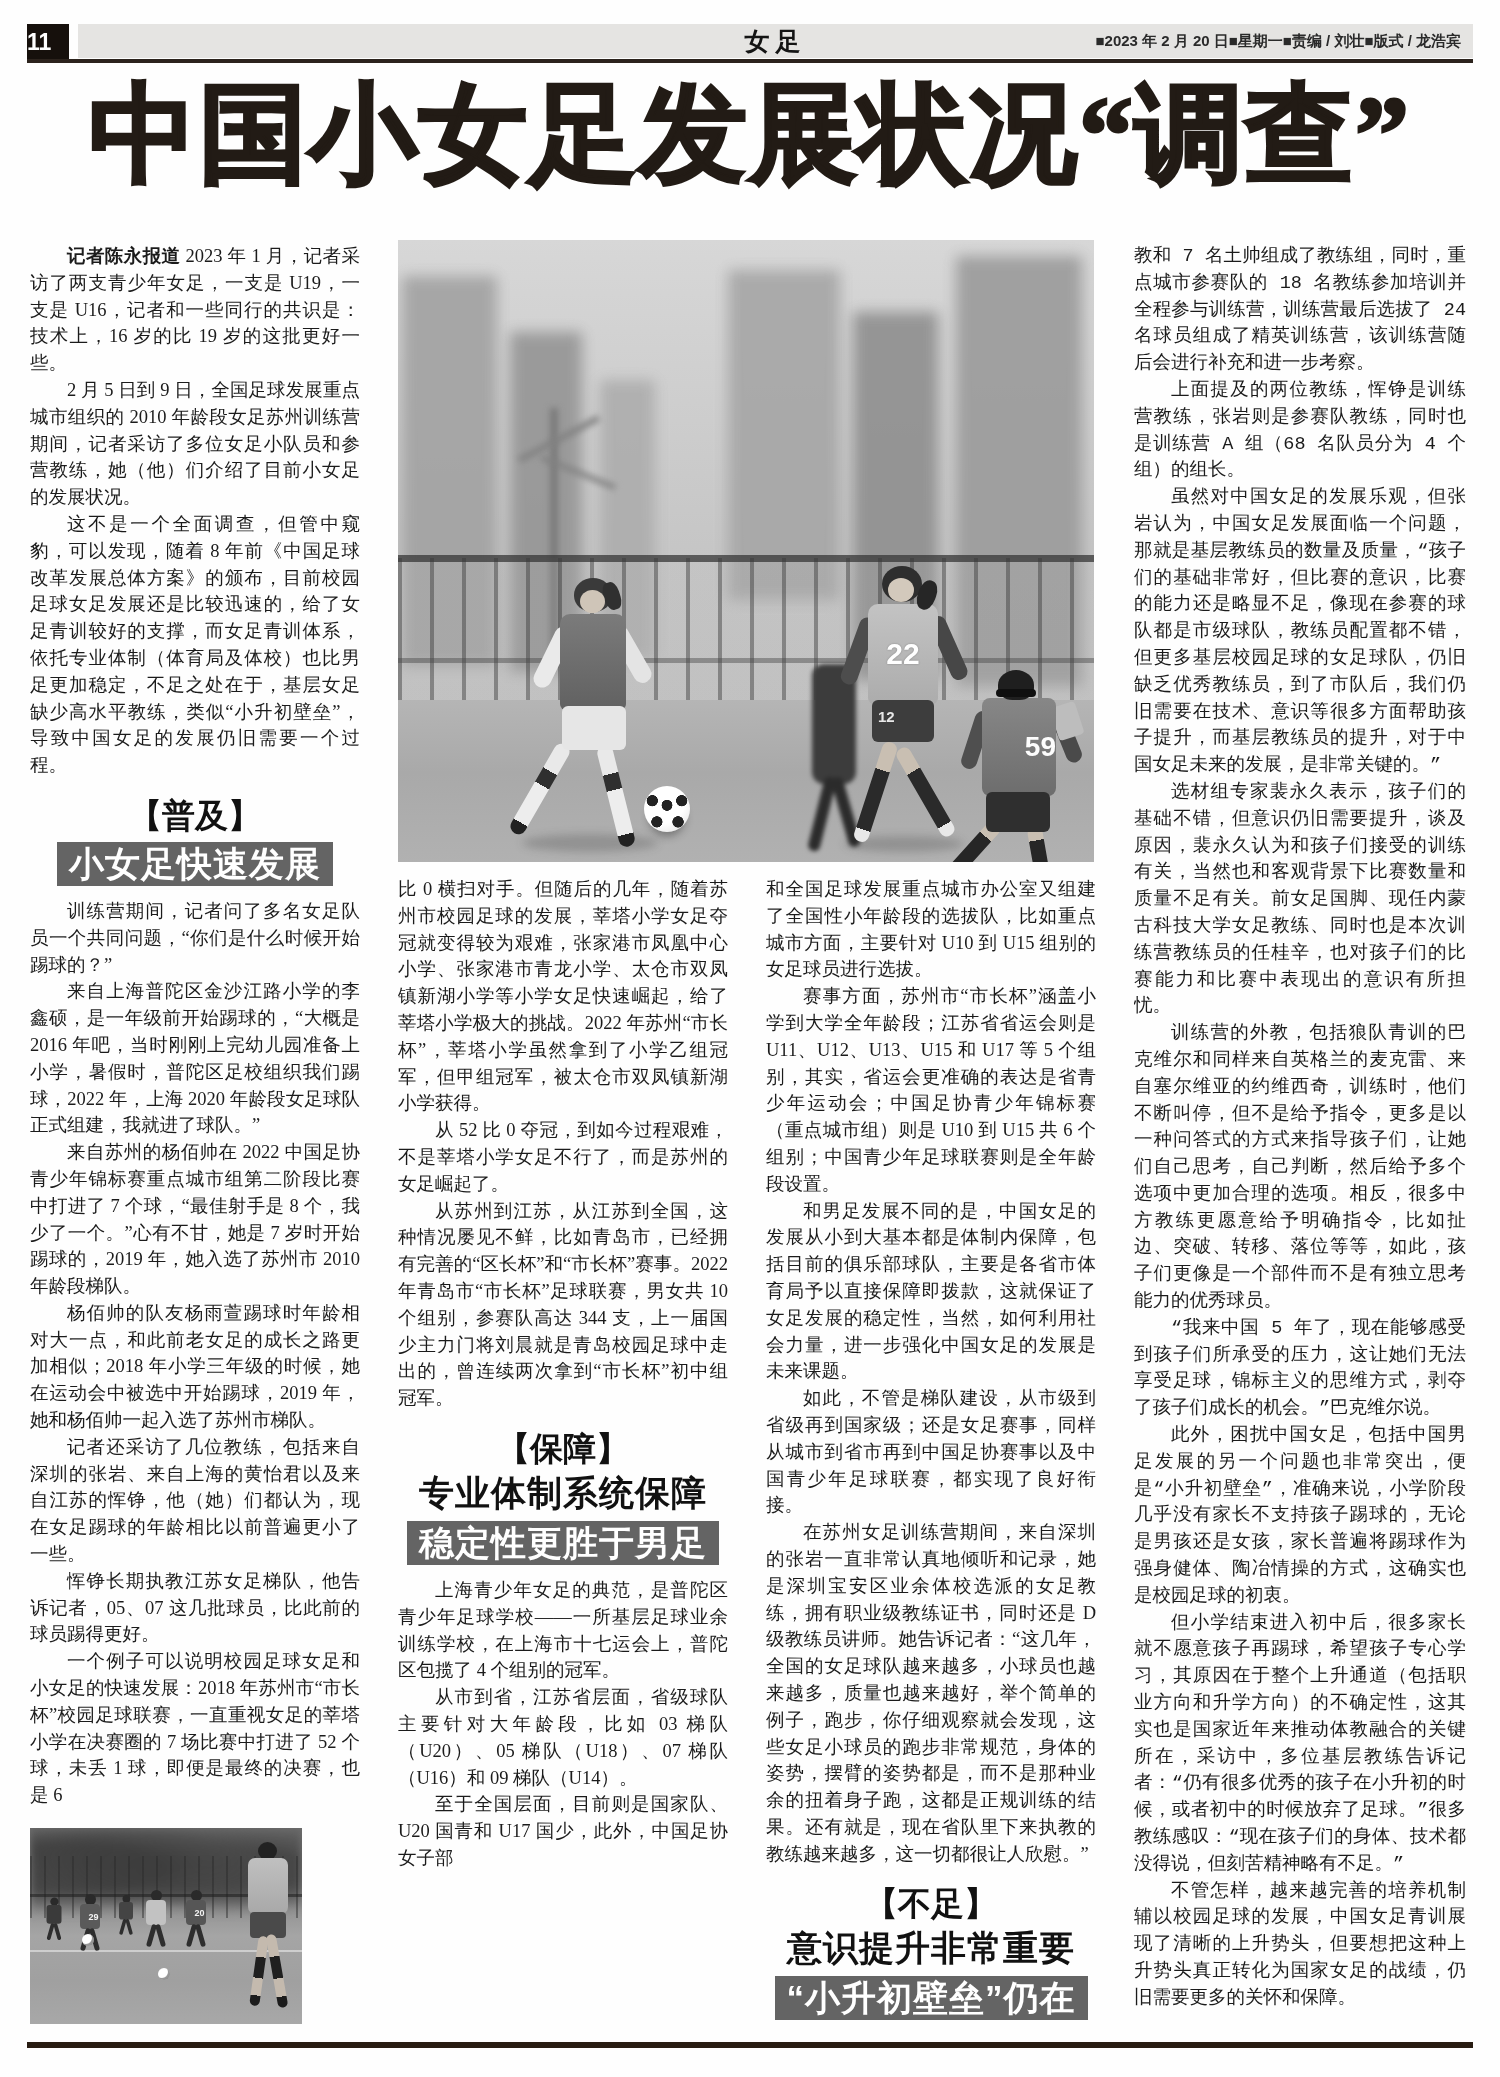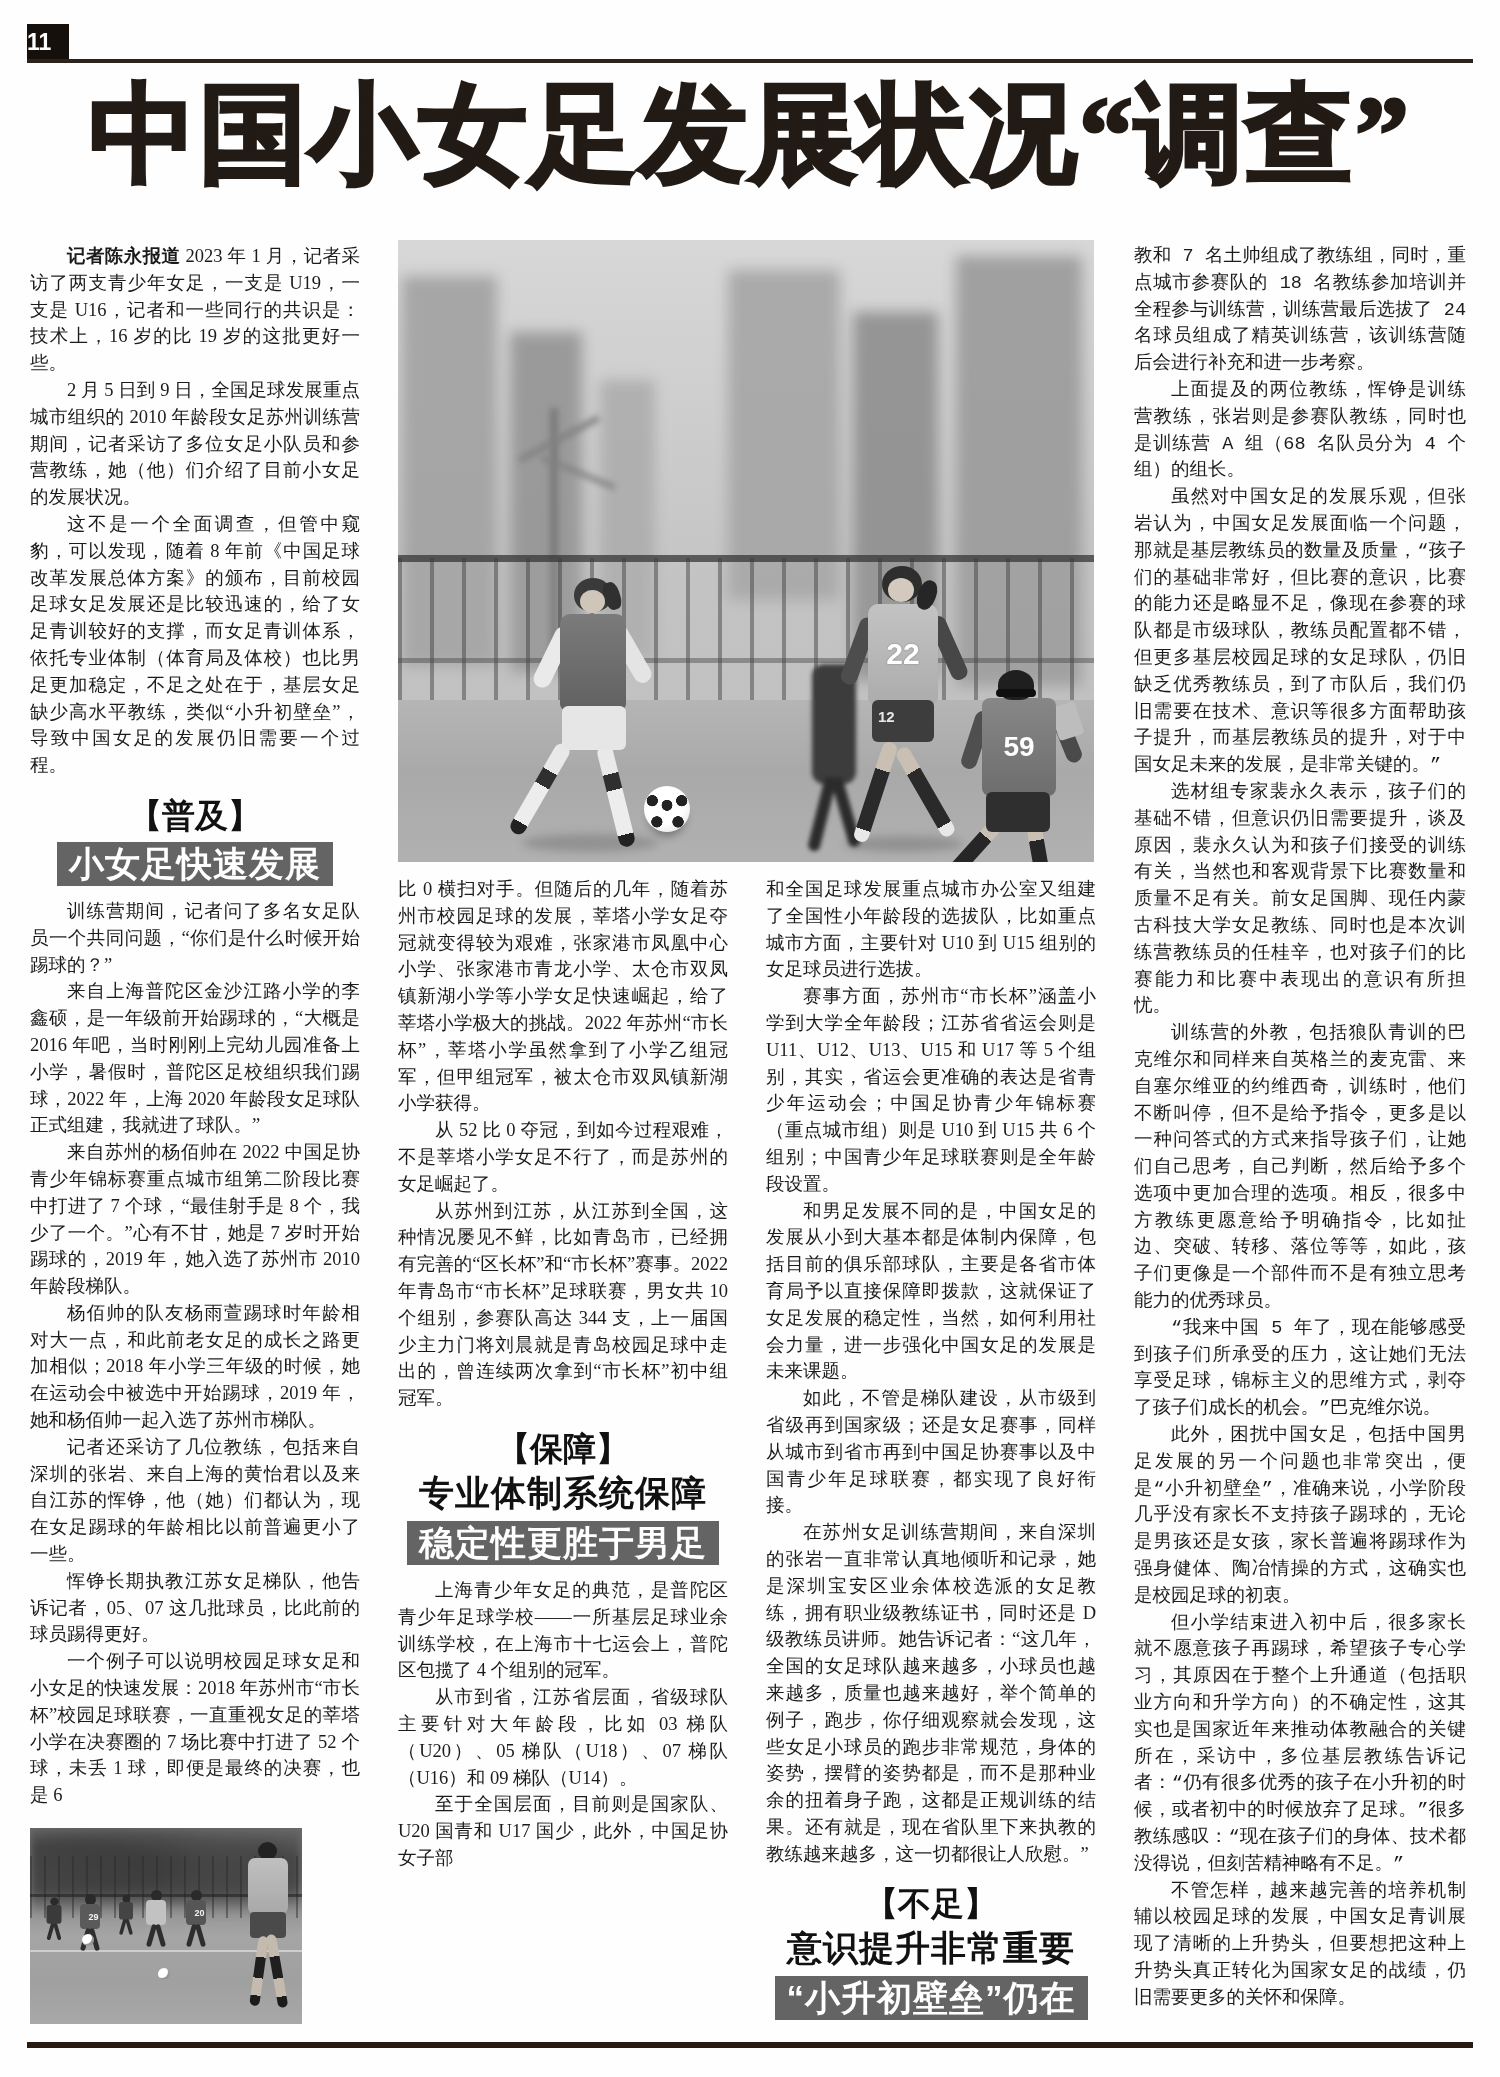--- a/index.html
+++ b/index.html
@@ -95,21 +95,21 @@
   .p2 .leg2{left:92px;top:176px;width:15px;height:100px;border-radius:7px;transform:rotate(-30deg);
             background:linear-gradient(180deg,#c9bfb2 0 26%,#2a2a2a 26% 88%,#e8e8e8 88%);}
 
   .p3{left:548px;top:430px;width:150px;height:192px;}
   .p3 .hair{left:52px;top:0;width:36px;height:30px;background:#1f1f1f;border-radius:50% 50% 40% 40%;}
   .p3 .band{left:50px;top:19px;width:40px;height:8px;background:#0f0f0f;border-radius:4px;}
   .p3 .arm1{left:22px;top:40px;width:16px;height:60px;background:#4f4f4f;border-radius:8px;transform:rotate(18deg);}
   .p3 .arm2{left:112px;top:36px;width:16px;height:58px;background:#4a4a4a;border-radius:8px;transform:rotate(-22deg);}
   .p3 .flap{left:108px;top:34px;width:26px;height:34px;background:#bdbdbd;border-radius:4px;transform:rotate(-18deg);}
   .p3 .bib{left:36px;top:28px;width:74px;height:98px;background:linear-gradient(180deg,#878787,#6d6d6d);
-           border-radius:8px;display:flex;align-items:center;justify-content:center;}
+           border-radius:8px;display:flex;align-items:center;justify-content:flex-end;}
   .p3 .bib b{color:#fdfdfd;font:900 28px "Liberation Sans",sans-serif;}
   .p3 .shorts{left:40px;top:122px;width:64px;height:40px;background:#2f2f2f;border-radius:6px;}
   .p3 .leg1{left:20px;top:144px;width:15px;height:72px;border-radius:7px;transform:rotate(42deg);
             background:linear-gradient(180deg,#c9bfb2 0 25%,#262626 25% 88%,#e6e6e6 88%);}
   .p3 .leg2{left:86px;top:156px;width:15px;height:64px;border-radius:7px;transform:rotate(-10deg);
             background:linear-gradient(180deg,#c9bfb2 0 22%,#262626 22% 88%,#e6e6e6 88%);}
 
   .p4{left:404px;top:424px;width:70px;height:196px;filter:blur(2px);}
   .p4 .body{left:10px;top:0;width:44px;height:120px;background:#3c3c3c;border-radius:12px;}
   .p4 .leg1{left:14px;top:112px;width:12px;height:76px;background:#2b2b2b;border-radius:6px;transform:rotate(14deg);}
@@ -161,20 +161,24 @@
 
   
   .bottom-rule{position:absolute;left:27px;top:2042px;width:1446px;height:6px;background:#281c12;}
 </style>
 </head>
 <body>
 
 <div class="page">
 
   <div class="pagenum">11</div>
+  <div class="kicker-bar">
+    <span class="kicker">女足</span>
+    <span class="meta">■2023 年 2 月 20 日■星期一■责编 / 刘壮■版式 / 龙浩宾</span>
+  </div>
   <div class="bar-rule"></div>
 
   <h1 class="headline">中国小女足发展状况“调查”</h1>
 
   <figure class="photo-main">
     <div class="sky"></div>
     <div class="bld b1"></div>
     <div class="bld b2"></div>
     <div class="bld b3"></div>
     <div class="bld b4"></div>

